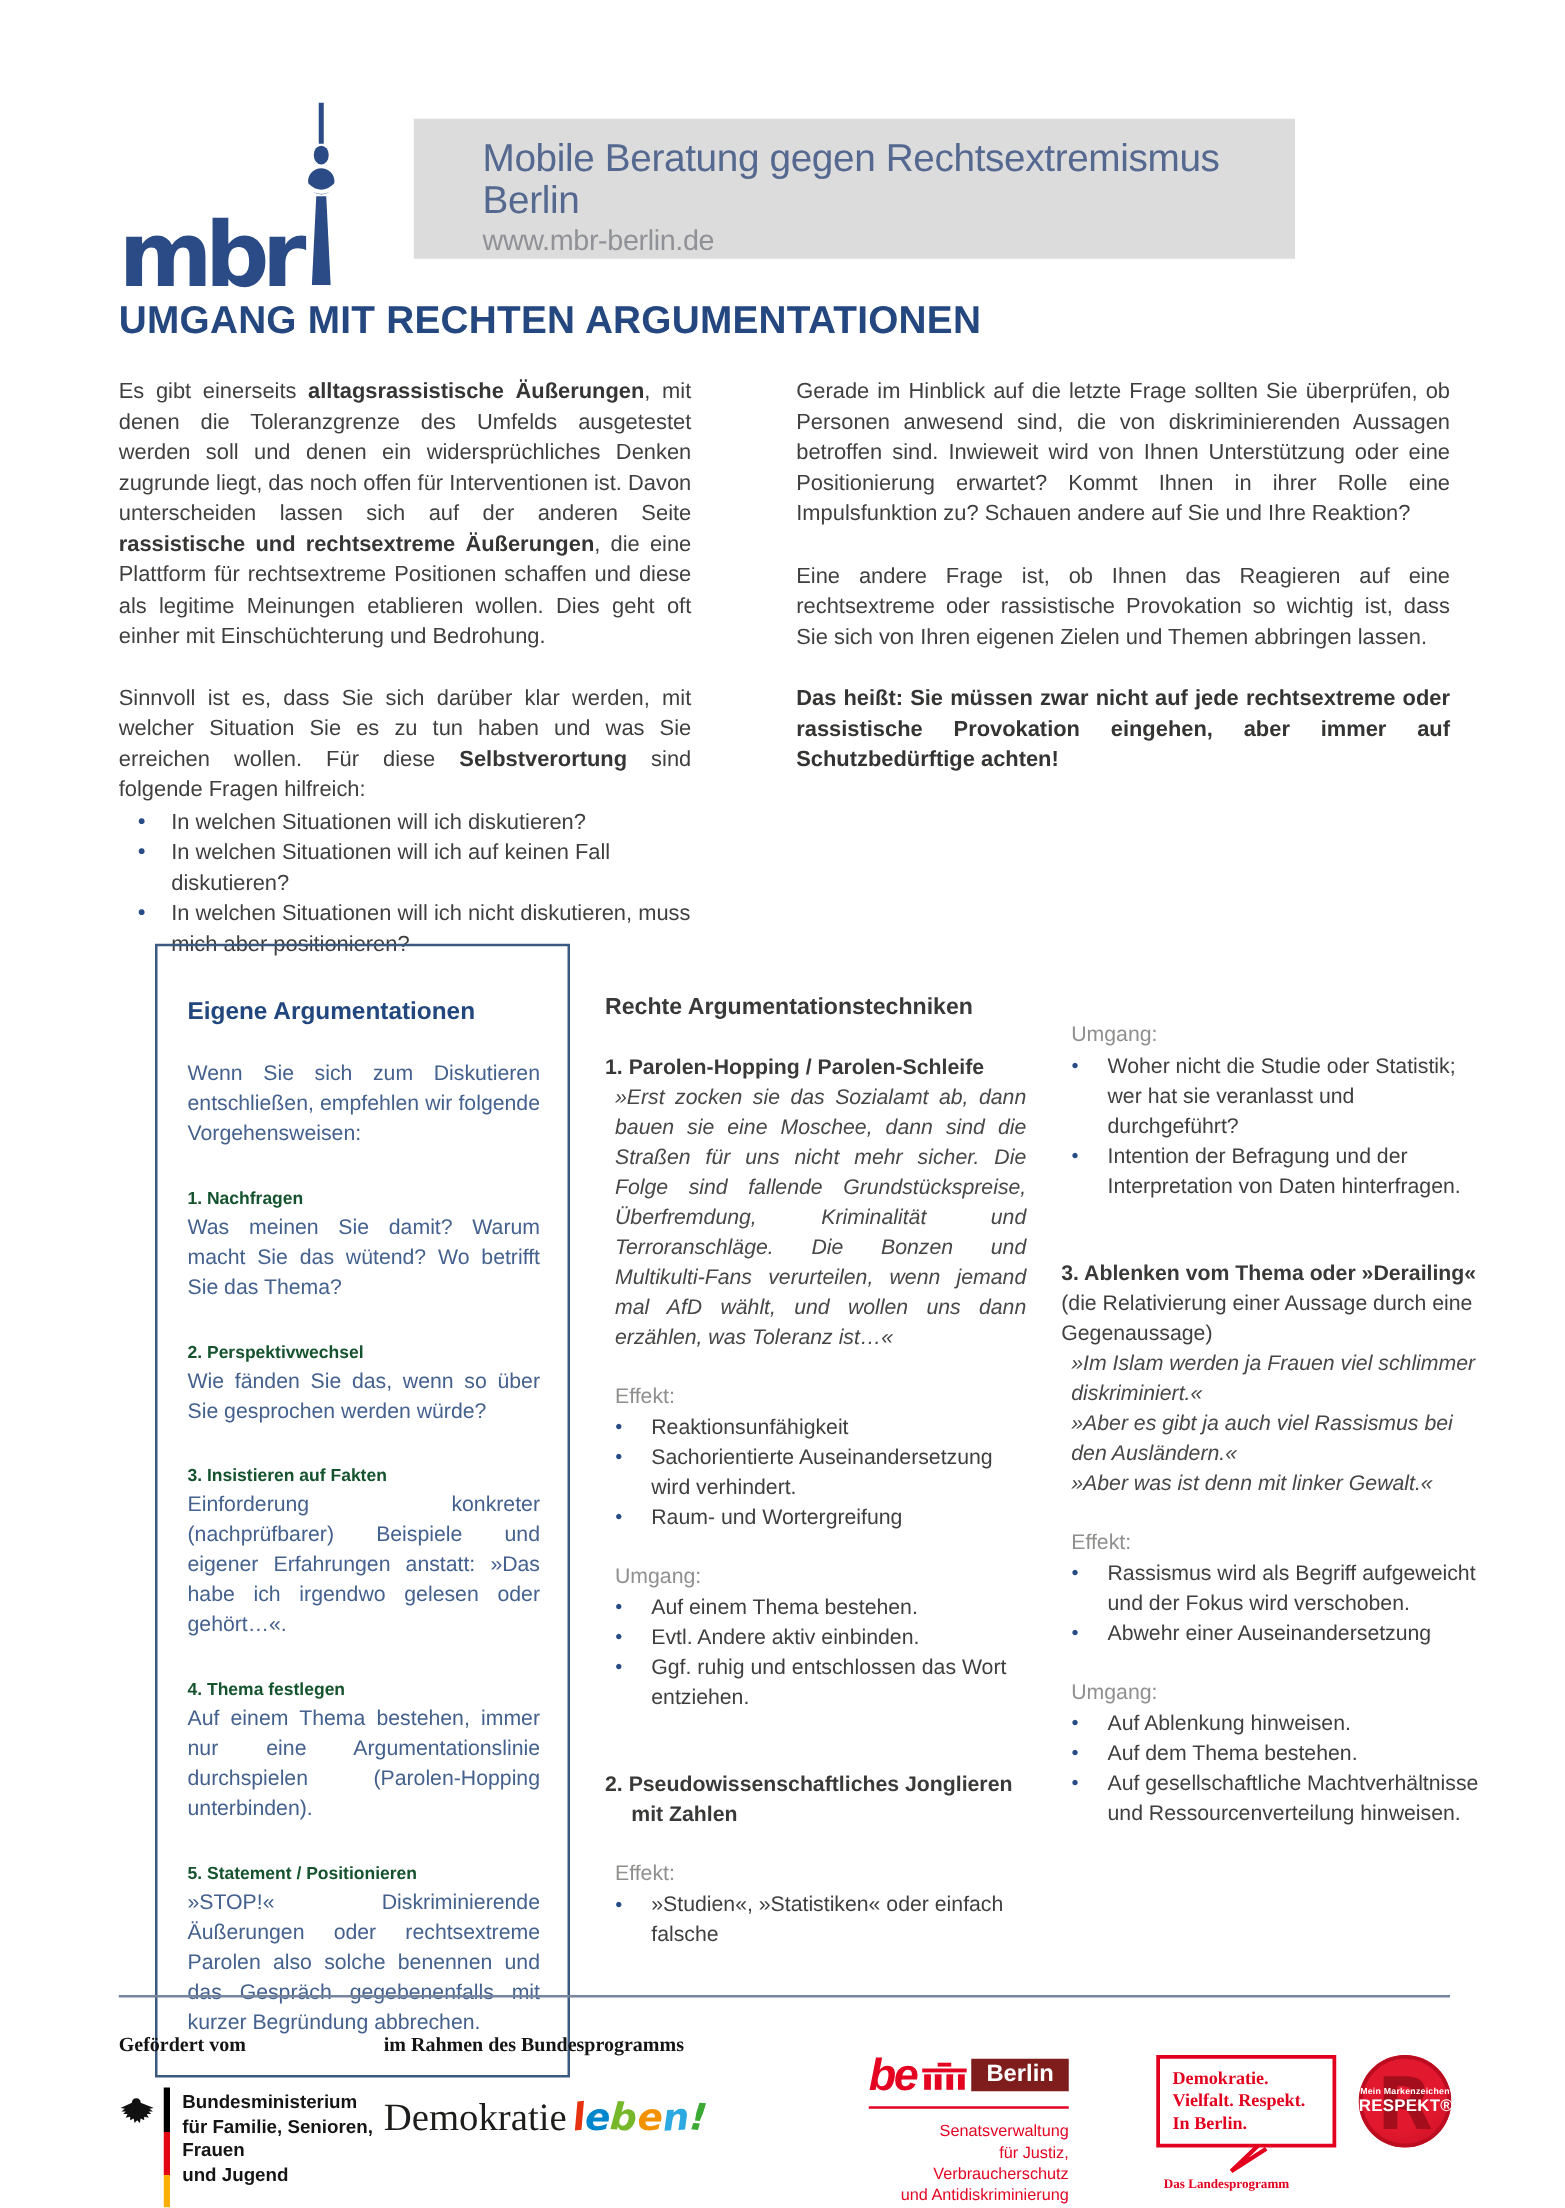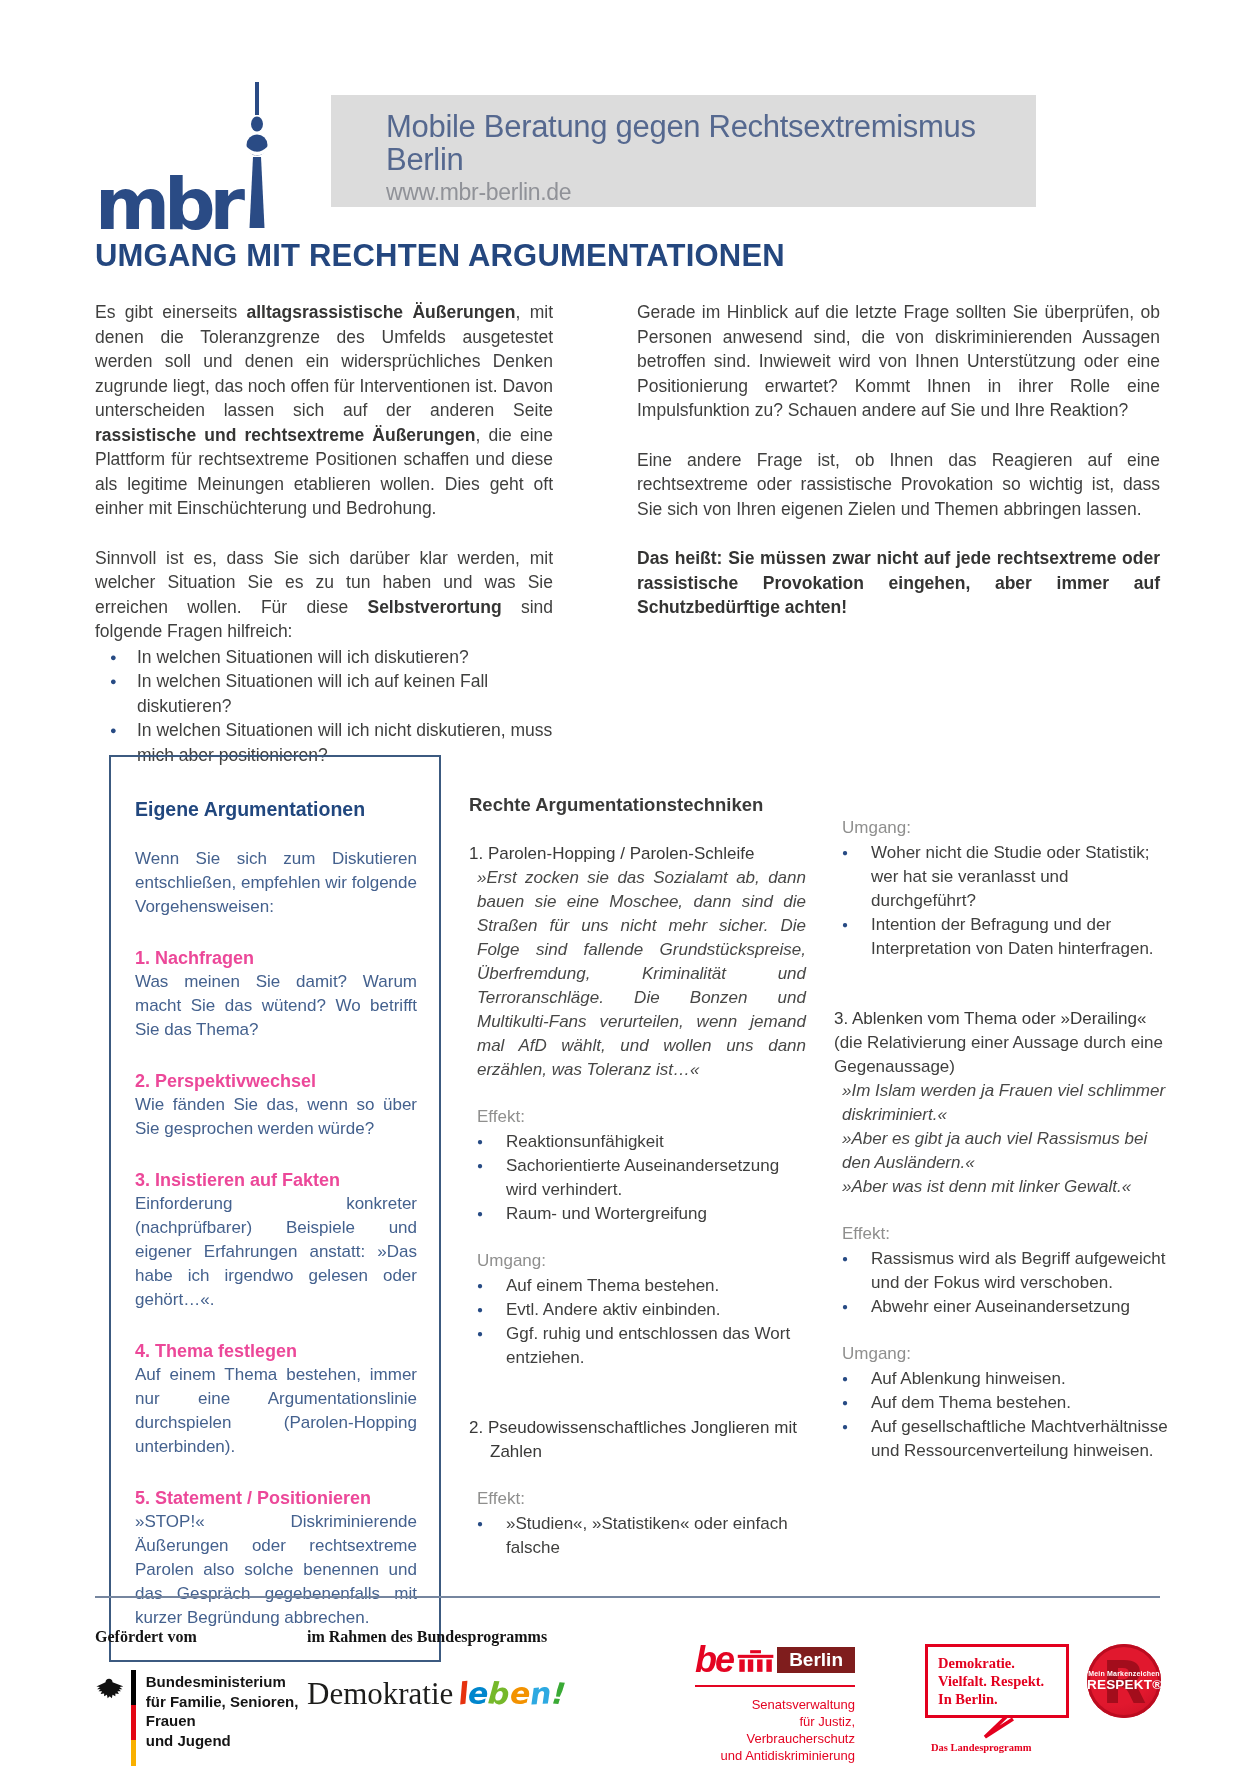--- a/index.html
+++ b/index.html
@@ -26,34 +26,34 @@
   .intro-right { width:523px; }
   .intro p { margin:0; font-size:17.5px; line-height:24.5px; text-align:justify; }
   .intro p + p, .intro ul + p { margin-top:25px; }
   b.seg { color:#353534; }
   .p-bold { font-weight:bold; color:#343433; }
   ul.dotlist { list-style:none; margin:1px 0 0 0; padding:0; }
   ul.dotlist li { position:relative; padding-left:42px; font-size:17.5px; line-height:24.5px; }
   ul.dotlist li::before { content:"●"; position:absolute; left:15px; top:0;
                           font-size:11px; color:#274b84; }
   
-  .main { position:absolute; top:755px; left:85px; width:1065px; display:flex;padding-left:24px; }
+  .main { position:absolute; top:755px; left:100px; width:1065px; display:flex;padding-left:24px; }
   .own-box { width:332px; box-sizing:border-box; border:2px solid #3c5a80;
              padding:40px 22px 30px 24px; margin-right:28px;
              color:#44618e; font-size:17px; line-height:24px; }
   .own-box h2 { margin:0; font-size:19.5px; color:#21477e; }
   .own-box .box-intro { margin:26px 0 0; text-align:justify; }
   .own-box .item { margin-top:27px; }
-  .own-box .item h3 { margin:0; font-size:18px; color:#ec4899; }
+  .own-box .item h3 { margin:0; font-size:14px; color:#14532d; }
   .own-box .item p { margin:0; text-align:justify; }
   .col-mid  { width:337px; margin-right:28px; padding-top:38px; box-sizing:border-box; }
   .col-right{ width:340px; padding-top:38px; box-sizing:border-box; }
   .col-mid, .col-right { font-size:17px; line-height:24px; color:#3f3f3e; }
   .tech-heading { margin:0; font-size:18.5px; font-weight:bold; color:#393938; }
-  .tech-title { margin:25px 0 0; font-weight:normal; color:#393938;
+  .tech-title { margin:25px 0 0; font-weight:bold; color:#393938;
                 padding-left:21px; text-indent:-21px; }
   .quote { margin:0; font-style:italic; color:#474746; text-align:justify; padding-left:8px; }
   .quote.ragged { text-align:left; }
   .label { margin:23px 0 0; color:#8f8f8e; padding-left:8px; }
   ul.blist { list-style:none; margin:1px 0 0 0; padding:0; }
   ul.blist li { position:relative; padding-left:37px; line-height:24px; }
   ul.blist li::before { content:"●"; position:absolute; left:8px; top:0;
                         font-size:10px; color:#274b84; }
   .continuation { margin:0; padding-left:18px; text-align:justify; }
   .subtitle { margin:0; }

